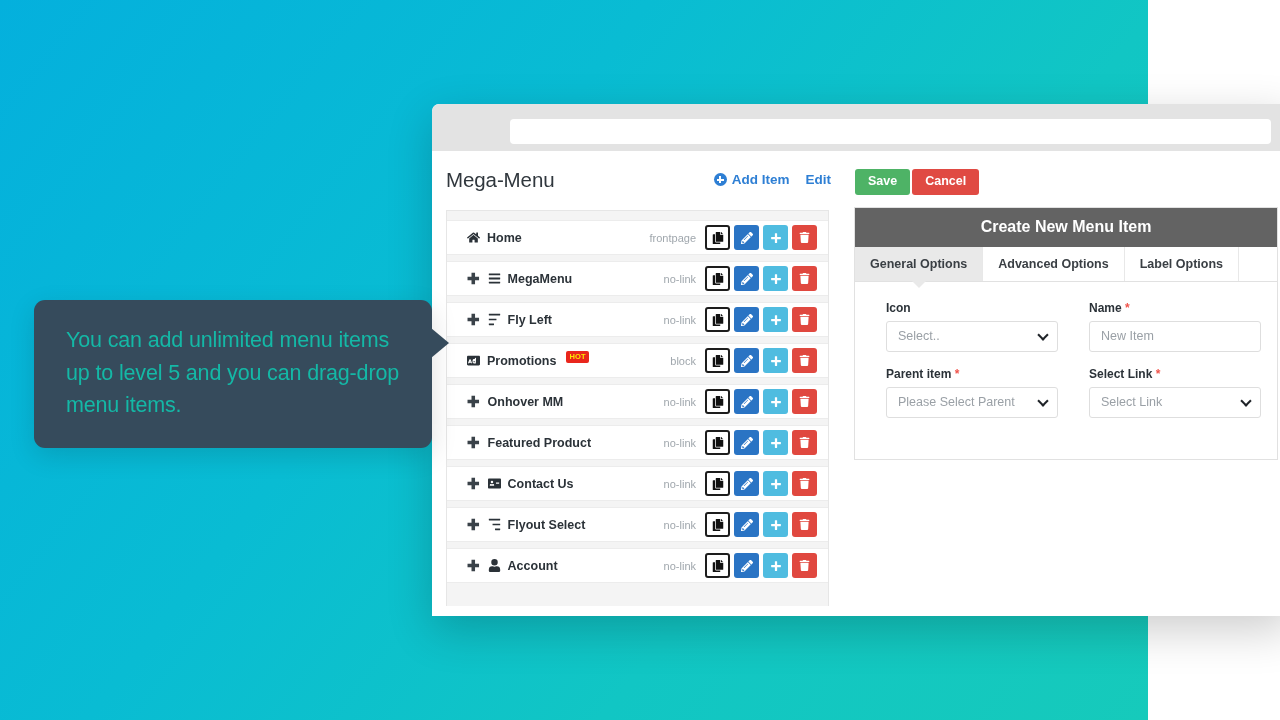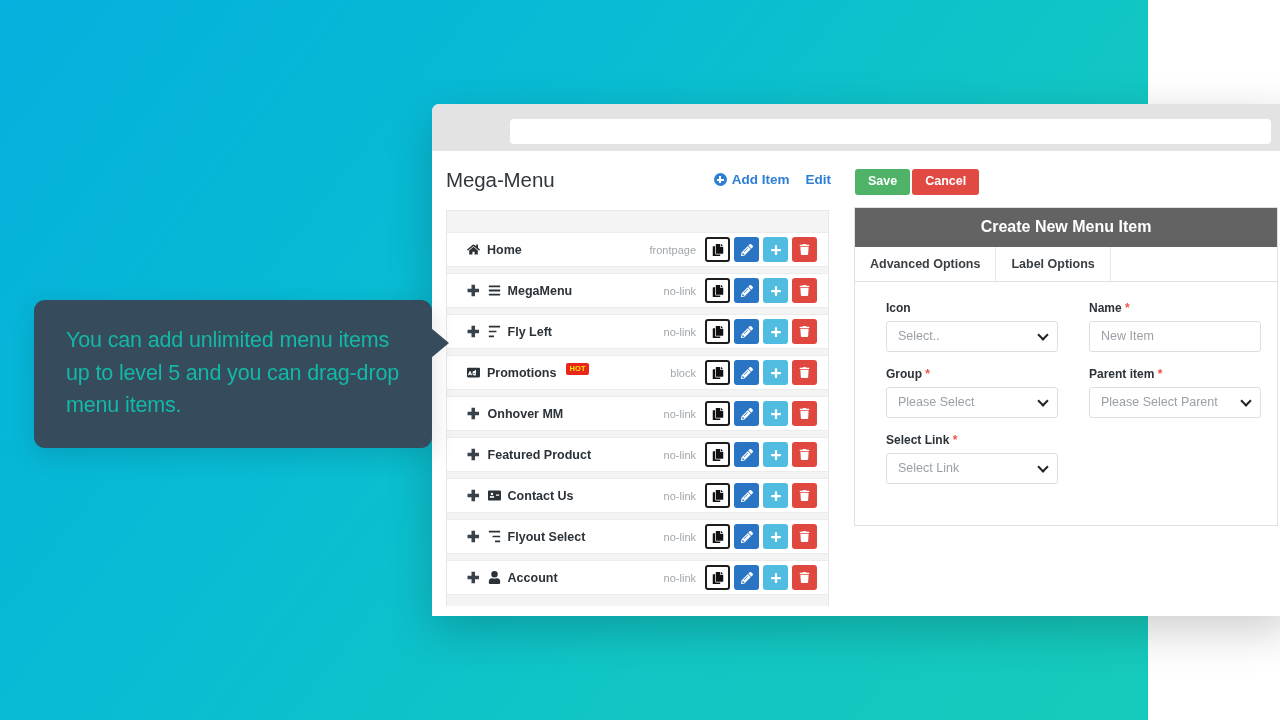--- a/index.html
+++ b/index.html
@@ -105,21 +105,21 @@
     content: ""; position: absolute; background: #fff;
   }
   .plus-circle::before { left: 3px; top: 6px; width: 7px; height: 1.6px; }
   .plus-circle::after  { top: 3px; left: 5.7px; height: 7px; width: 1.6px; }
 
   #menu-list-wrap {
     margin-top: 3px;
     background: #f4f4f4;
     border: 1px solid #e6e6e6;
     border-bottom: none;
-    padding: 22px 0 0 0;
+    padding: 10px 0 0 0;
     height: 396px;
     overflow: hidden;
   }
 
   .menu-row {
     position: relative;
     background: #ffffff;
     height: 33px;
     margin: 0 0 8px 0;
     display: flex;
@@ -713,47 +713,41 @@
       <div id="form-column">
 
         <div id="form-buttons">
           <div class="fbtn save">Save</div>
           <div class="fbtn cancel">Cancel</div>
         </div>
 
         <div id="panel">
           <div id="panel-title">Create New Menu Item</div>
           <div id="tabs">
+              <div class="tab active">General Options</div>
               <div class="tab">Advanced Options</div>
               <div class="tab">Label Options</div>
               <div class="tab filler"></div>
             </div>
           <div id="form-body">
             <div class="form-grid">
                 <div class="field">
                   <label class="flabel"><span>Icon</span></label>
                   <div class="control">
                     <span>Select..</span>
                     <span class="caret"></span>
                   </div>
                 </div>
                 <div class="field">
                   <label class="flabel"><span>Name</span><span class="req"> *</span></label>
                   <div class="control input">
                     <span>New Item</span>
                   </div>
                 </div>
                 <div class="field">
-                  <label class="flabel"><span>Group</span><span class="req"> *</span></label>
-                  <div class="control">
-                    <span>Please Select</span>
-                    <span class="caret"></span>
-                  </div>
-                </div>
-                <div class="field">
                   <label class="flabel"><span>Parent item</span><span class="req"> *</span></label>
                   <div class="control">
                     <span>Please Select Parent</span>
                     <span class="caret"></span>
                   </div>
                 </div>
                 <div class="field">
                   <label class="flabel"><span>Select Link</span><span class="req"> *</span></label>
                   <div class="control">
                     <span>Select Link</span>

